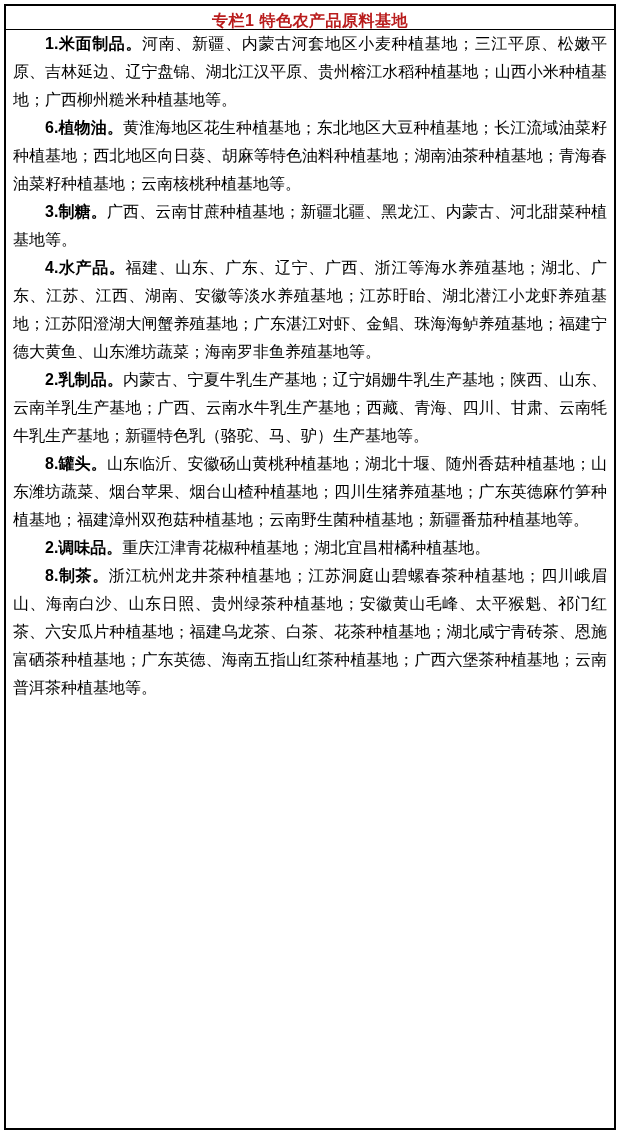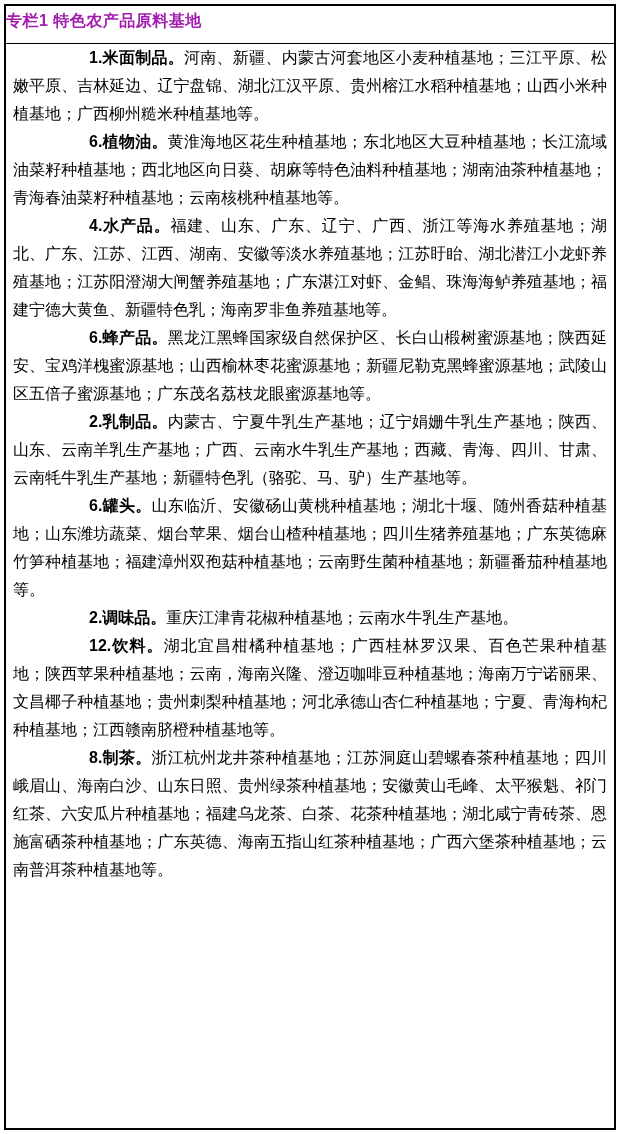--- a/index.html
+++ b/index.html
@@ -20,26 +20,27 @@
     box-sizing: border-box;
     width: 100%;
     height: 100%;
     border: 2px solid #000000;
     display: flex;
     flex-direction: column;
     background: #ffffff;
   }
   .panel-title {
     box-sizing: border-box;
-    height: 38px;
+    height: 24px;
     line-height: 30px;
     border-bottom: 1px solid #000000;
+    text-align: center;
     font-size: 16px;
     font-weight: bold;
-    color: #a21caf;
+    color: #b91c1c;
     letter-spacing: 0.5px;
     flex: 0 0 auto;
   }
   .panel-body {
     flex: 1 1 auto;
     box-sizing: border-box;
     padding: 0 7px;
     overflow: hidden;
   }
   .panel-body p {
@@ -47,34 +48,32 @@
     padding: 0;
     font-size: 16px;
     line-height: 28px;
     color: #000000;
     text-align: justify;
     text-indent: 32px;
     word-break: break-all;
   }
   .panel-body p b {
     font-weight: bold;
-    margin-left: 44px;
   }
 </style>
 </head>
 <body>
 
 <div class="page">
   <div class="panel">
     <div class="panel-title">专栏1 特色农产品原料基地</div>
     <div class="panel-body">
         <p><b>1.米面制品。</b><span>河南、新疆、内蒙古河套地区小麦种植基地；三江平原、松嫩平原、吉林延边、辽宁盘锦、湖北江汉平原、贵州榕江水稻种植基地；山西小米种植基地；广西柳州糙米种植基地等。</span></p>
         <p><b>6.植物油。</b><span>黄淮海地区花生种植基地；东北地区大豆种植基地；长江流域油菜籽种植基地；西北地区向日葵、胡麻等特色油料种植基地；湖南油茶种植基地；青海春油菜籽种植基地；云南核桃种植基地等。</span></p>
-        <p><b>4.水产品。</b><span>福建、山东、广东、辽宁、广西、浙江等海水养殖基地；湖北、广东、江苏、江西、湖南、安徽等淡水养殖基地；江苏盱眙、湖北潜江小龙虾养殖基地；江苏阳澄湖大闸蟹养殖基地；广东湛江对虾、金鲳、珠海海鲈养殖基地；福建宁德大黄鱼、新疆特色乳；海南罗非鱼养殖基地等。</span></p>
-        <p><b>6.蜂产品。</b><span>黑龙江黑蜂国家级自然保护区、长白山椴树蜜源基地；陕西延安、宝鸡洋槐蜜源基地；山西榆林枣花蜜源基地；新疆尼勒克黑蜂蜜源基地；武陵山区五倍子蜜源基地；广东茂名荔枝龙眼蜜源基地等。</span></p>
+        <p><b>3.制糖。</b><span>广西、云南甘蔗种植基地；新疆北疆、黑龙江、内蒙古、河北甜菜种植基地等。</span></p>
+        <p><b>4.水产品。</b><span>福建、山东、广东、辽宁、广西、浙江等海水养殖基地；湖北、广东、江苏、江西、湖南、安徽等淡水养殖基地；江苏盱眙、湖北潜江小龙虾养殖基地；江苏阳澄湖大闸蟹养殖基地；广东湛江对虾、金鲳、珠海海鲈养殖基地；福建宁德大黄鱼、山东潍坊蔬菜；海南罗非鱼养殖基地等。</span></p>
         <p><b>2.乳制品。</b><span>内蒙古、宁夏牛乳生产基地；辽宁娟姗牛乳生产基地；陕西、山东、云南羊乳生产基地；广西、云南水牛乳生产基地；西藏、青海、四川、甘肃、云南牦牛乳生产基地；新疆特色乳（骆驼、马、驴）生产基地等。</span></p>
-        <p><b>6.罐头。</b><span>山东临沂、安徽砀山黄桃种植基地；湖北十堰、随州香菇种植基地；山东潍坊蔬菜、烟台苹果、烟台山楂种植基地；四川生猪养殖基地；广东英德麻竹笋种植基地；福建漳州双孢菇种植基地；云南野生菌种植基地；新疆番茄种植基地等。</span></p>
-        <p><b>2.调味品。</b><span>重庆江津青花椒种植基地；云南水牛乳生产基地。</span></p>
-        <p><b>12.饮料。</b><span>湖北宜昌柑橘种植基地；广西桂林罗汉果、百色芒果种植基地；陕西苹果种植基地；云南，海南兴隆、澄迈咖啡豆种植基地；海南万宁诺丽果、文昌椰子种植基地；贵州刺梨种植基地；河北承德山杏仁种植基地；宁夏、青海枸杞种植基地；江西赣南脐橙种植基地等。</span></p>
+        <p><b>8.罐头。</b><span>山东临沂、安徽砀山黄桃种植基地；湖北十堰、随州香菇种植基地；山东潍坊蔬菜、烟台苹果、烟台山楂种植基地；四川生猪养殖基地；广东英德麻竹笋种植基地；福建漳州双孢菇种植基地；云南野生菌种植基地；新疆番茄种植基地等。</span></p>
+        <p><b>2.调味品。</b><span>重庆江津青花椒种植基地；湖北宜昌柑橘种植基地。</span></p>
         <p><b>8.制茶。</b><span>浙江杭州龙井茶种植基地；江苏洞庭山碧螺春茶种植基地；四川峨眉山、海南白沙、山东日照、贵州绿茶种植基地；安徽黄山毛峰、太平猴魁、祁门红茶、六安瓜片种植基地；福建乌龙茶、白茶、花茶种植基地；湖北咸宁青砖茶、恩施富硒茶种植基地；广东英德、海南五指山红茶种植基地；广西六堡茶种植基地；云南普洱茶种植基地等。</span></p>
       </div>
   </div>
 </div>
 
 </body></html>

